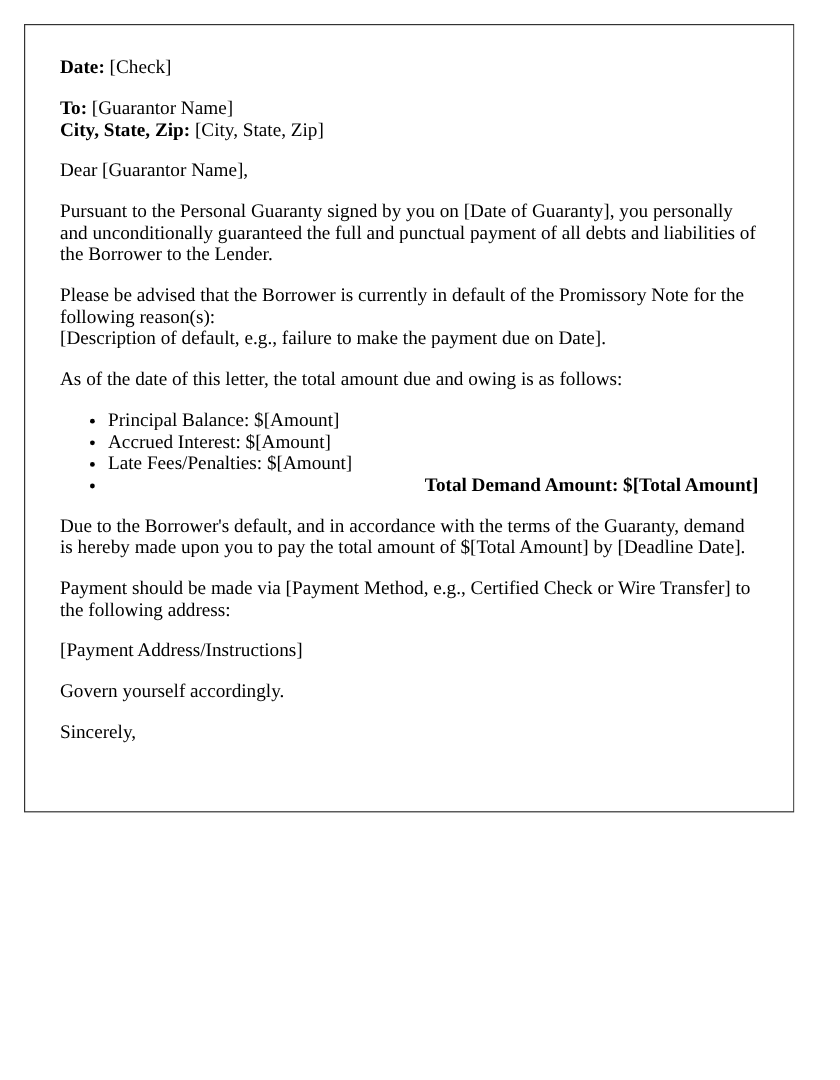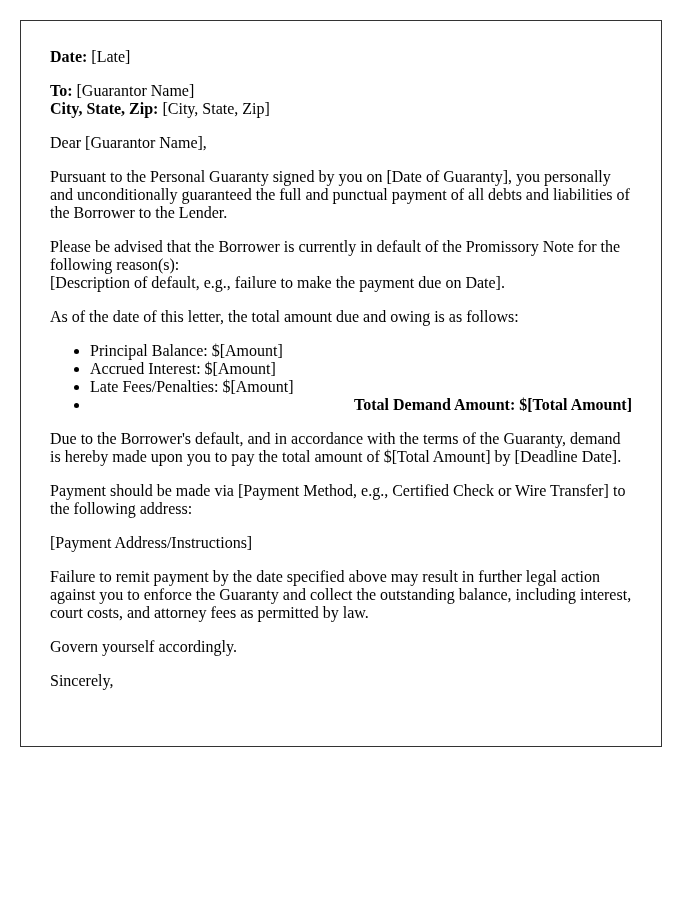--- a/index.html
+++ b/index.html
@@ -62,21 +62,21 @@
     }
   </style>
 </head>
 <body>
 
 <div class="viewport">
   <div class="letter">
 
     <p>
       <b>Date:</b>
-      <span>[Late]</span>
+      <span>[Check]</span>
     </p>
 
     <div class="block">
       <span class="line">
         <b>To:</b>
         <span>[Guarantor Name]</span>
       </span>
       <span class="line">
         <b>City, State, Zip:</b>
         <span>[City, State, Zip]</span>
@@ -102,20 +102,19 @@
       <li>Late Fees/Penalties: $[Amount]</li>
       <li class="total">Total Demand Amount: $[Total Amount]</li>
     </ul>
 
     <p>Due to the Borrower's default, and in accordance with the terms of the Guaranty, demand is hereby made upon you to pay the total amount of $[Total Amount] by [Deadline Date].</p>
 
     <p>Payment should be made via [Payment Method, e.g., Certified Check or Wire Transfer] to the following address:</p>
 
     <p>[Payment Address/Instructions]</p>
 
-    <p>Failure to remit payment by the date specified above may result in further legal action against you to enforce the Guaranty and collect the outstanding balance, including interest, court costs, and attorney fees as permitted by law.</p>
 
     <p>Govern yourself accordingly.</p>
 
     <p>Sincerely,</p>
 
   </div>
 </div>
 
 </body></html>

